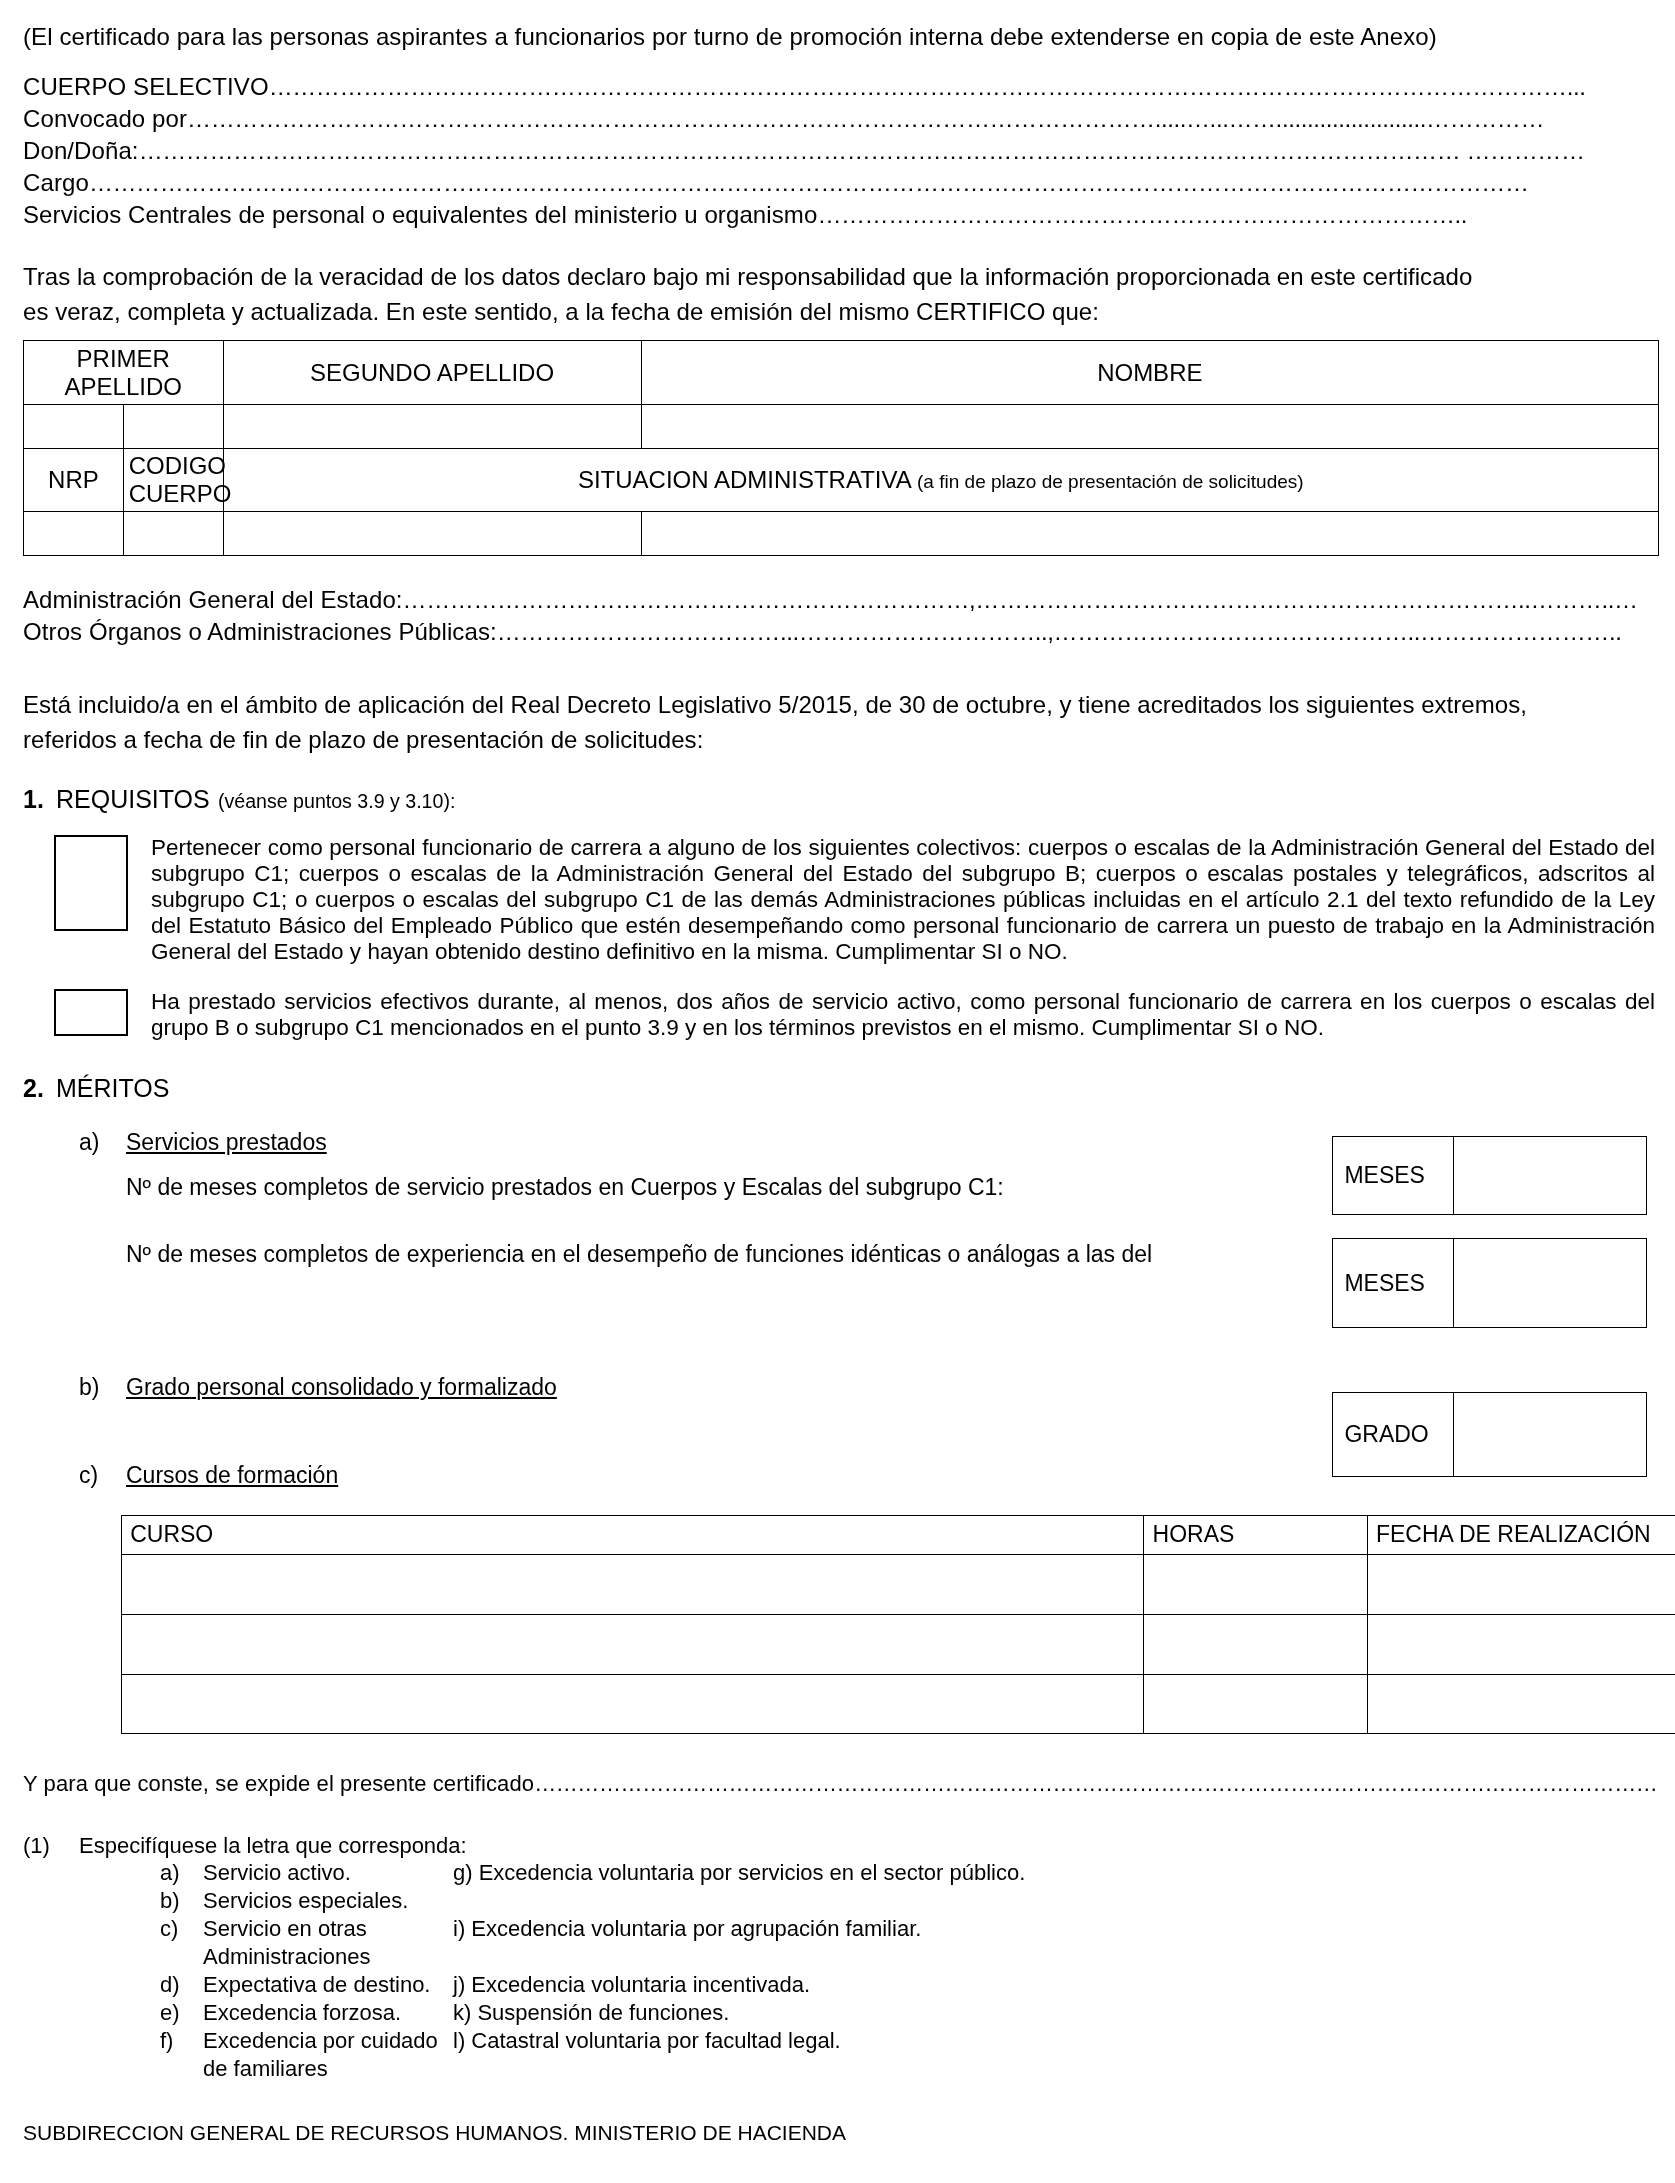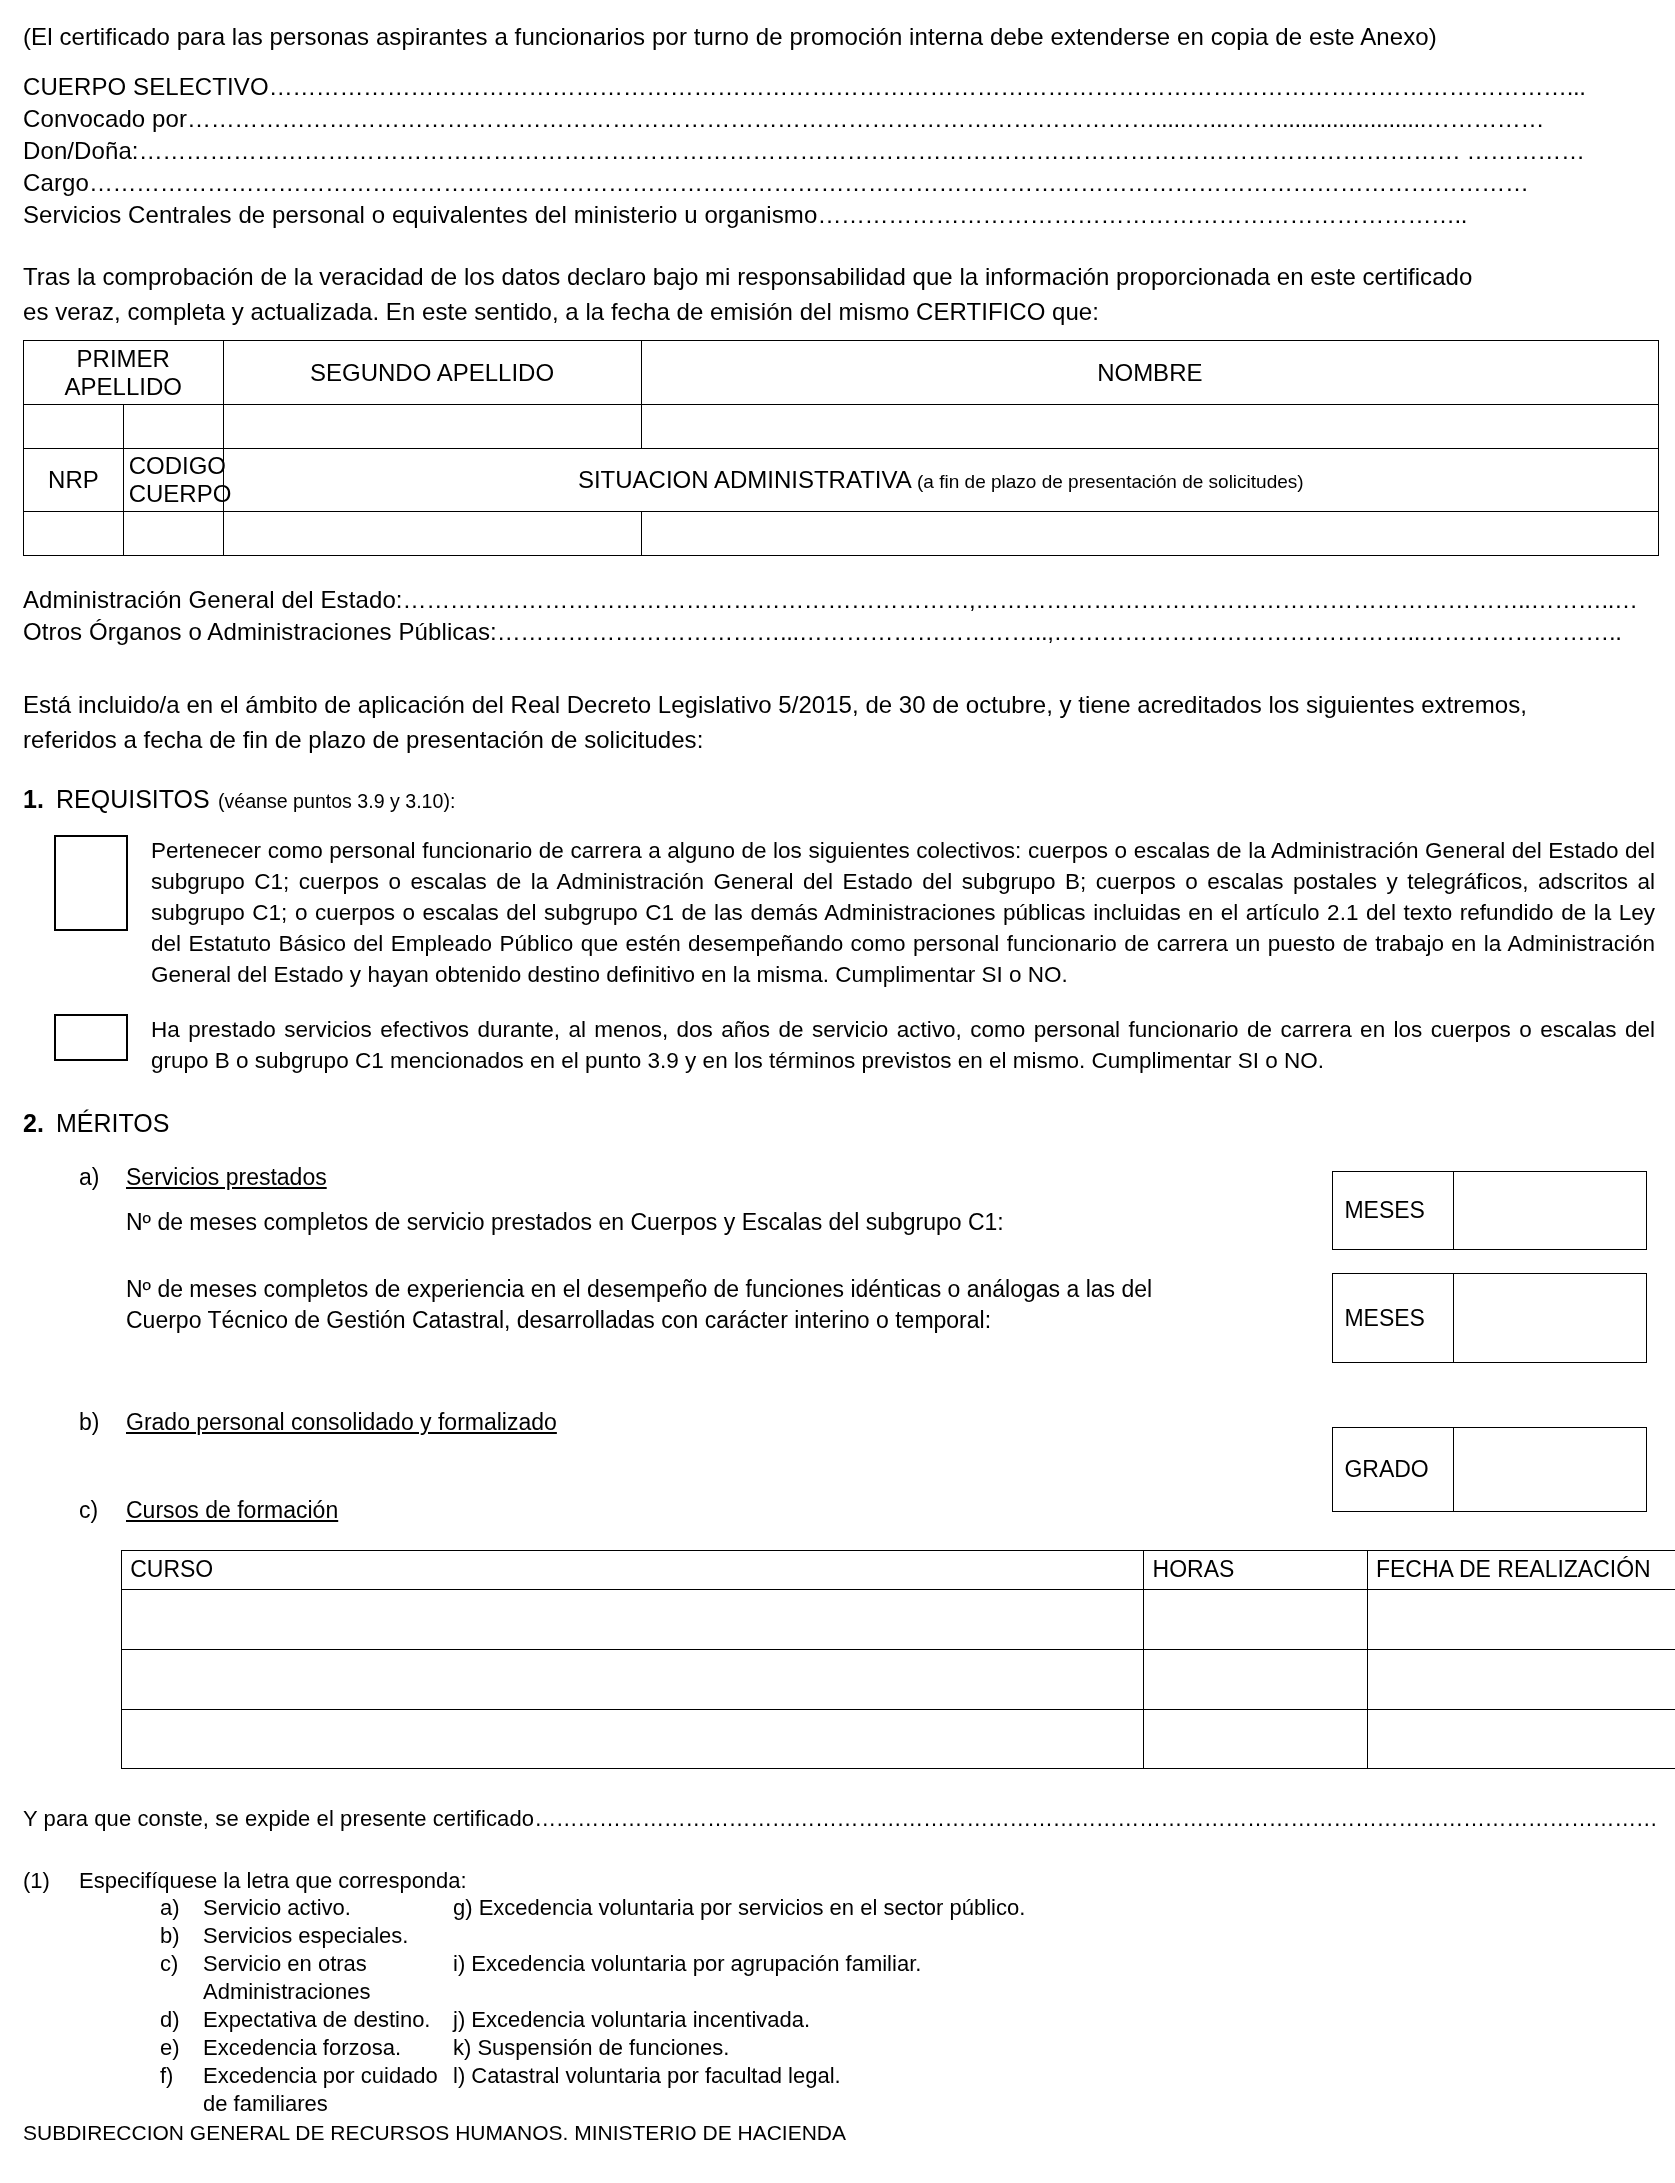--- a/index.html
+++ b/index.html
@@ -91,21 +91,21 @@
     border: 2.5px solid #000;
     width: 74px;
     height: 47px;
     flex: 0 0 74px;
     margin-left: 31px;
     margin-right: 23px;
     background: #fff;
   }
   .req-text {
     font-size: 22.5px;
-    line-height: 31px;
+    line-height: 26px;
     text-align: justify;
     text-justify: inter-word;
     width: 1504px;
   }
 
   .numhead {
     font-size: 25px;
     font-weight: bold;
     display: flex;
     align-items: baseline;
@@ -290,21 +290,21 @@
     <div style="height:26px;"></div>
 
     <div class="merit-row" style="height:245px;">
       <div class="letter-item" style="margin-left:56px;">
         <span class="lt">a)</span>
         <span class="underlined">Servicios prestados</span>
       </div>
 
       <div class="merit-text" style="margin-left:103px; margin-top:16px;">Nº de meses completos de servicio prestados en Cuerpos y Escalas del subgrupo C1:</div>
 
-      <div class="merit-text" style="margin-left:103px; margin-top:36px; width:1063px;"><span>Nº de meses completos de experiencia en el desempeño de funciones idénticas o análogas a las del</span><br><span>Cuerpo Técnico de Gestión Catastral, desarrolladas con carácter interino o temporal:</span></div>
+      <div class="merit-text" style="margin-left:103px; margin-top:36px; width:1063px;"><span>Nº de meses completos de experiencia en el desempeño de funciones idénticas o análogas a las del</span><br></div>
 
       <div class="valbox" style="left:1309px; top:6.5px; height:79px;">
         <div class="lab">MESES</div>
         <div class="fill"></div>
       </div>
 
       <div class="valbox" style="left:1309px; top:109px; height:90px;">
         <div class="lab">MESES</div>
         <div class="fill"></div>
       </div>

